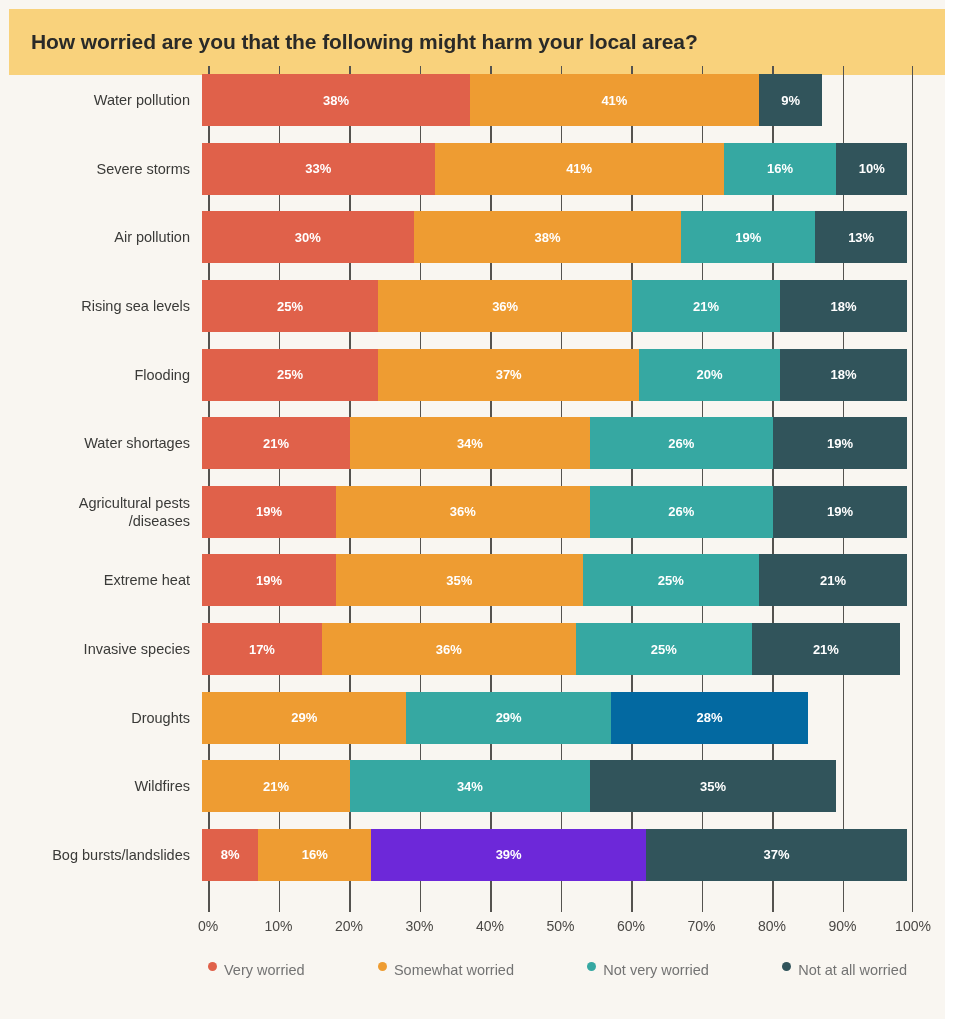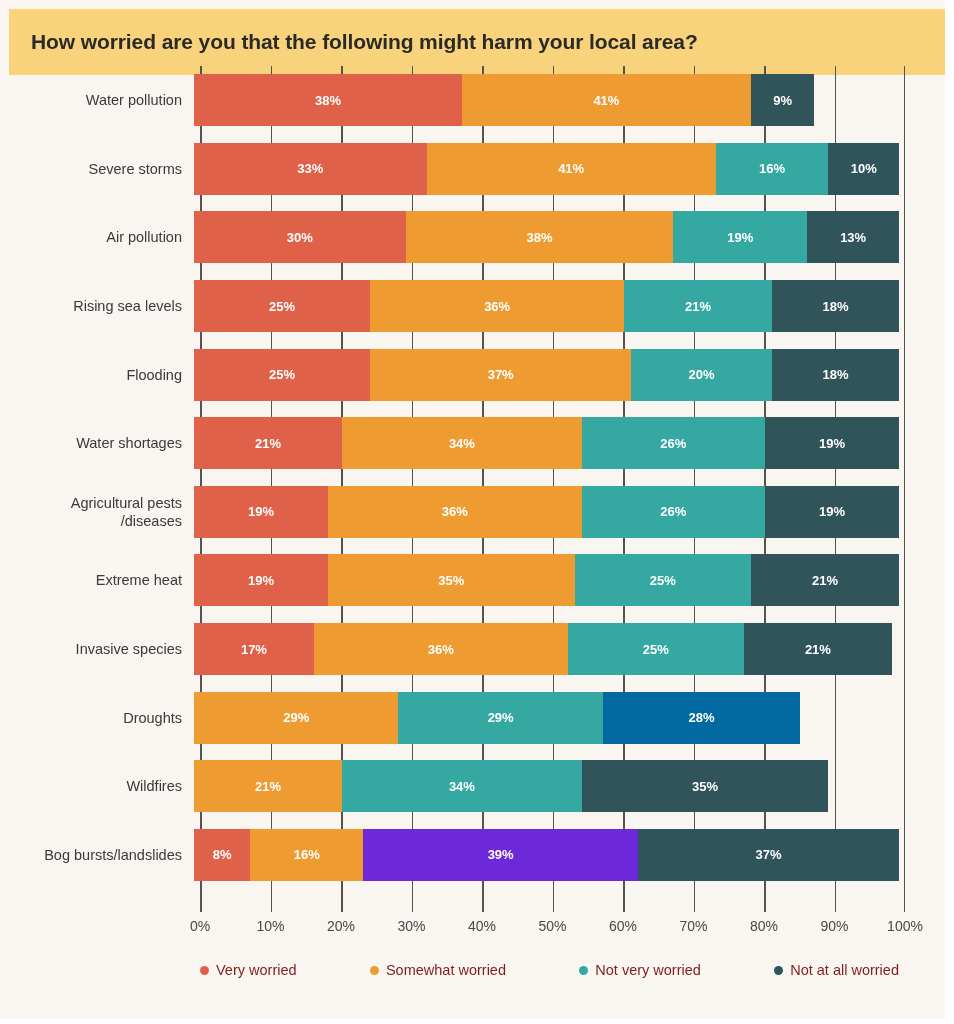--- a/index.html
+++ b/index.html
@@ -35,21 +35,21 @@
     padding-left: 22px;
   }
   #title-text {
     font-size: 21px;
     font-weight: bold;
     color: #2a2a28;
     letter-spacing: -0.1px;
   }
   #plot-wrap {
     position: absolute;
-    left: 0;
+    left: 8px;
     top: 66px;
     width: 786px;
     height: 953px;
   }
   
   .rows {
     position: absolute;
     left: 0;
     top: 0;
     width: 945px;
@@ -124,24 +124,24 @@
     top: 896px;
     width: 705px;
     display: flex;
     align-items: center;
     justify-content: space-between;
     padding-right: 6px;
     box-sizing: border-box;
   }
   .legend-item {
     display: flex;
-    align-items: center;
+    align-items: flex-start;
     gap: 7px;
     font-size: 14.5px;
-    color: #7f1d1d;
+    color: #737373;
   }
   .legend-dot {
     width: 9px;
     height: 9px;
     border-radius: 50%;
     display: inline-block;
   }
 </style>
 </head>
 <body>

